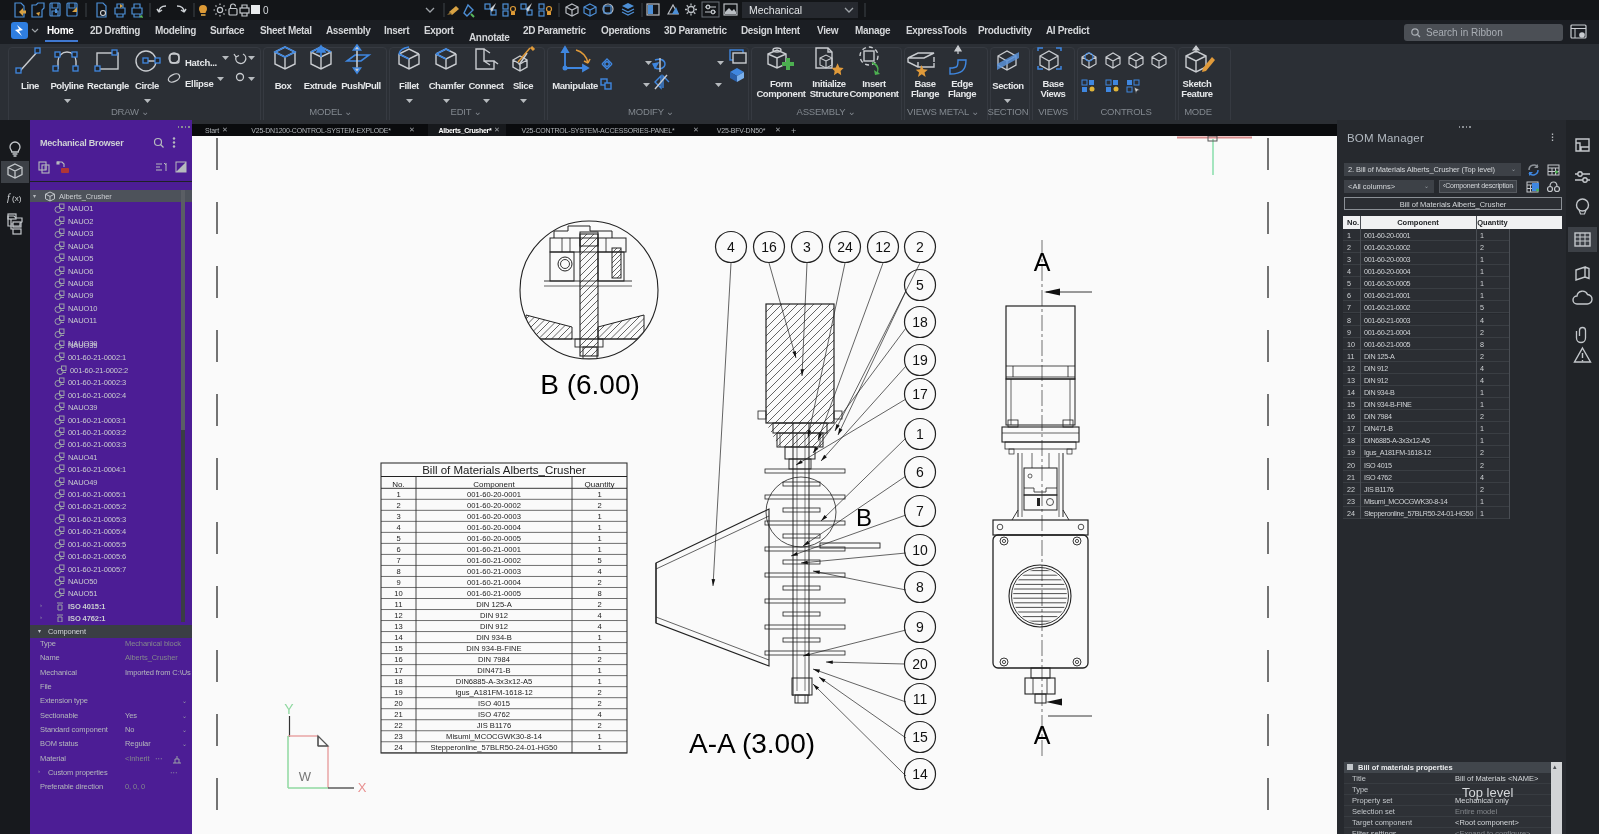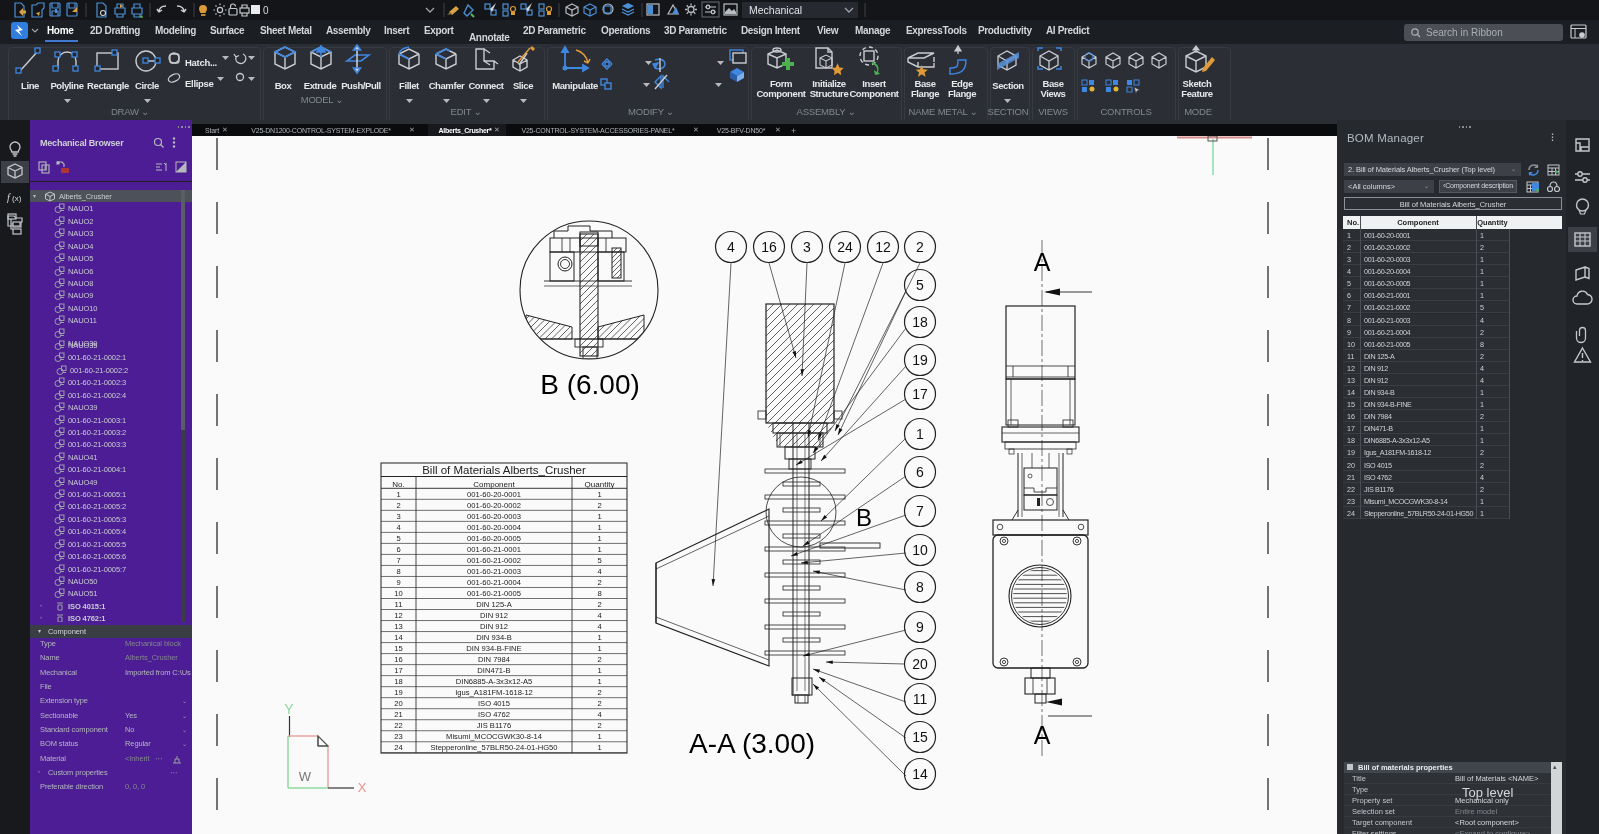--- a/index.html
+++ b/index.html
@@ -342,25 +342,25 @@
 <div class="abs btnlabel" style="left:801px;top:35px;width:56px">Initialize<br>Structure</div>
 <div class="abs btnlabel" style="left:845px;top:35px;width:58px">Insert<br>Component</div>
 <div class="abs btnlabel" style="left:905px;top:35px;width:40px">Base<br>Flange</div>
 <div class="abs btnlabel" style="left:942px;top:35px;width:40px">Edge<br>Flange</div>
 <div class="abs btnlabel" style="left:984px;top:37px;width:48px">Section</div>
 <div class="abs btnlabel" style="left:1034px;top:35px;width:38px">Base<br>Views</div>
 <div class="abs btnlabel" style="left:1172px;top:35px;width:50px">Sketch<br>Feature</div>
 <div class="abs" style="left:185px;top:13px;font-size:9.5px;font-weight:700;color:#e6e8ea;letter-spacing:-0.3px">Hatch...</div>
 <div class="abs" style="left:185px;top:34px;font-size:9.5px;font-weight:700;color:#e6e8ea;letter-spacing:-0.3px">Ellipse</div>
 <div class="grouplabel abs" style="left:100px;top:62px;width:60px;text-align:center">DRAW ⌄</div>
-<div class="grouplabel abs" style="left:292px;top:50px;width:60px;text-align:center">MODEL ⌄</div>
+<div class="grouplabel abs" style="left:292px;top:62px;width:60px;text-align:right">MODEL ⌄</div>
 <div class="grouplabel abs" style="left:436px;top:62px;width:60px;text-align:center">EDIT ⌄</div>
 <div class="grouplabel abs" style="left:618px;top:62px;width:66px;text-align:center">MODIFY ⌄</div>
 <div class="grouplabel abs" style="left:786px;top:62px;width:80px;text-align:center">ASSEMBLY ⌄</div>
-<div class="grouplabel abs" style="left:900px;top:62px;width:86px;text-align:center">NAME METAL ⌄</div>
+<div class="grouplabel abs" style="left:900px;top:62px;width:86px;text-align:center">VIEWS METAL ⌄</div>
 <div class="grouplabel abs" style="left:983px;top:62px;width:50px;text-align:center">SECTION</div>
 <div class="grouplabel abs" style="left:1033px;top:62px;width:40px;text-align:center">VIEWS</div>
 <div class="grouplabel abs" style="left:1094px;top:62px;width:64px;text-align:center">CONTROLS</div>
 <div class="grouplabel abs" style="left:1180px;top:62px;width:36px;text-align:center">MODE</div>
 <svg class="abs" style="left:0;top:0" width="1260" height="76">
  <g fill="#b6babe">
         <path d="M64 55l3.5 4 3.5-4z"></path>
         <path d="M144 55l3.5 4 3.5-4z"></path>
         <path d="M406 55l3.5 4 3.5-4z"></path>
         <path d="M443 55l3.5 4 3.5-4z"></path>

